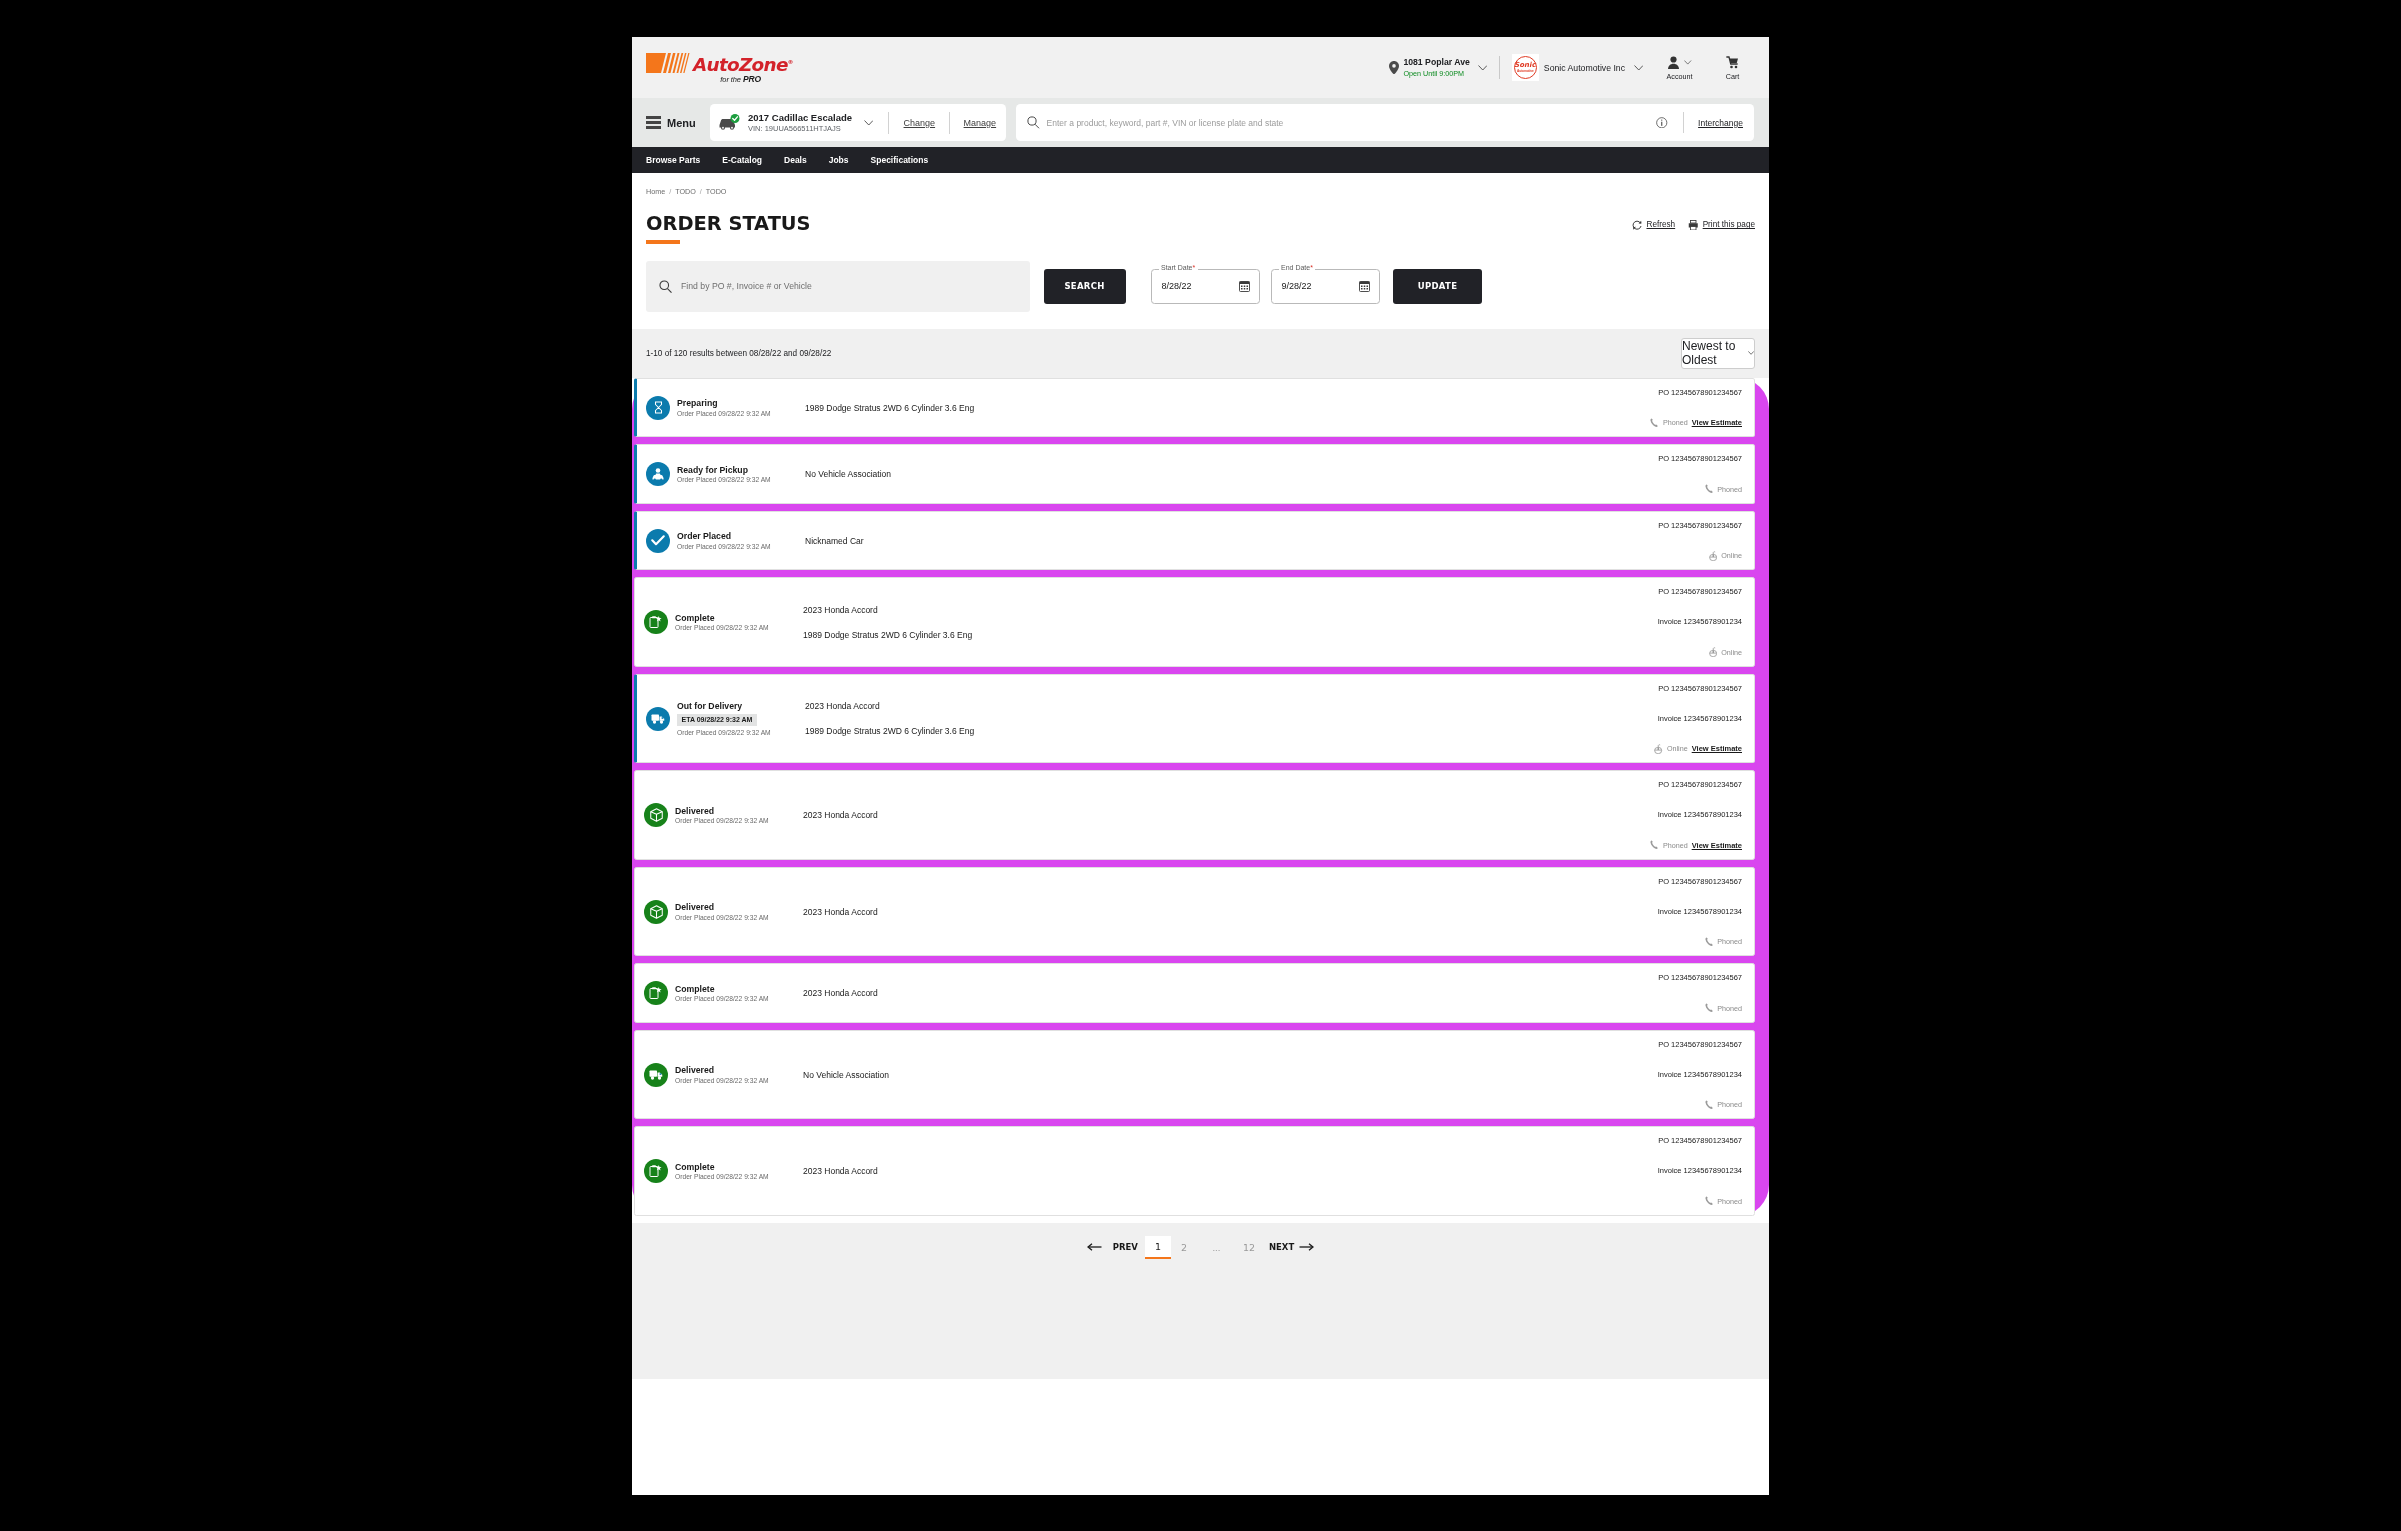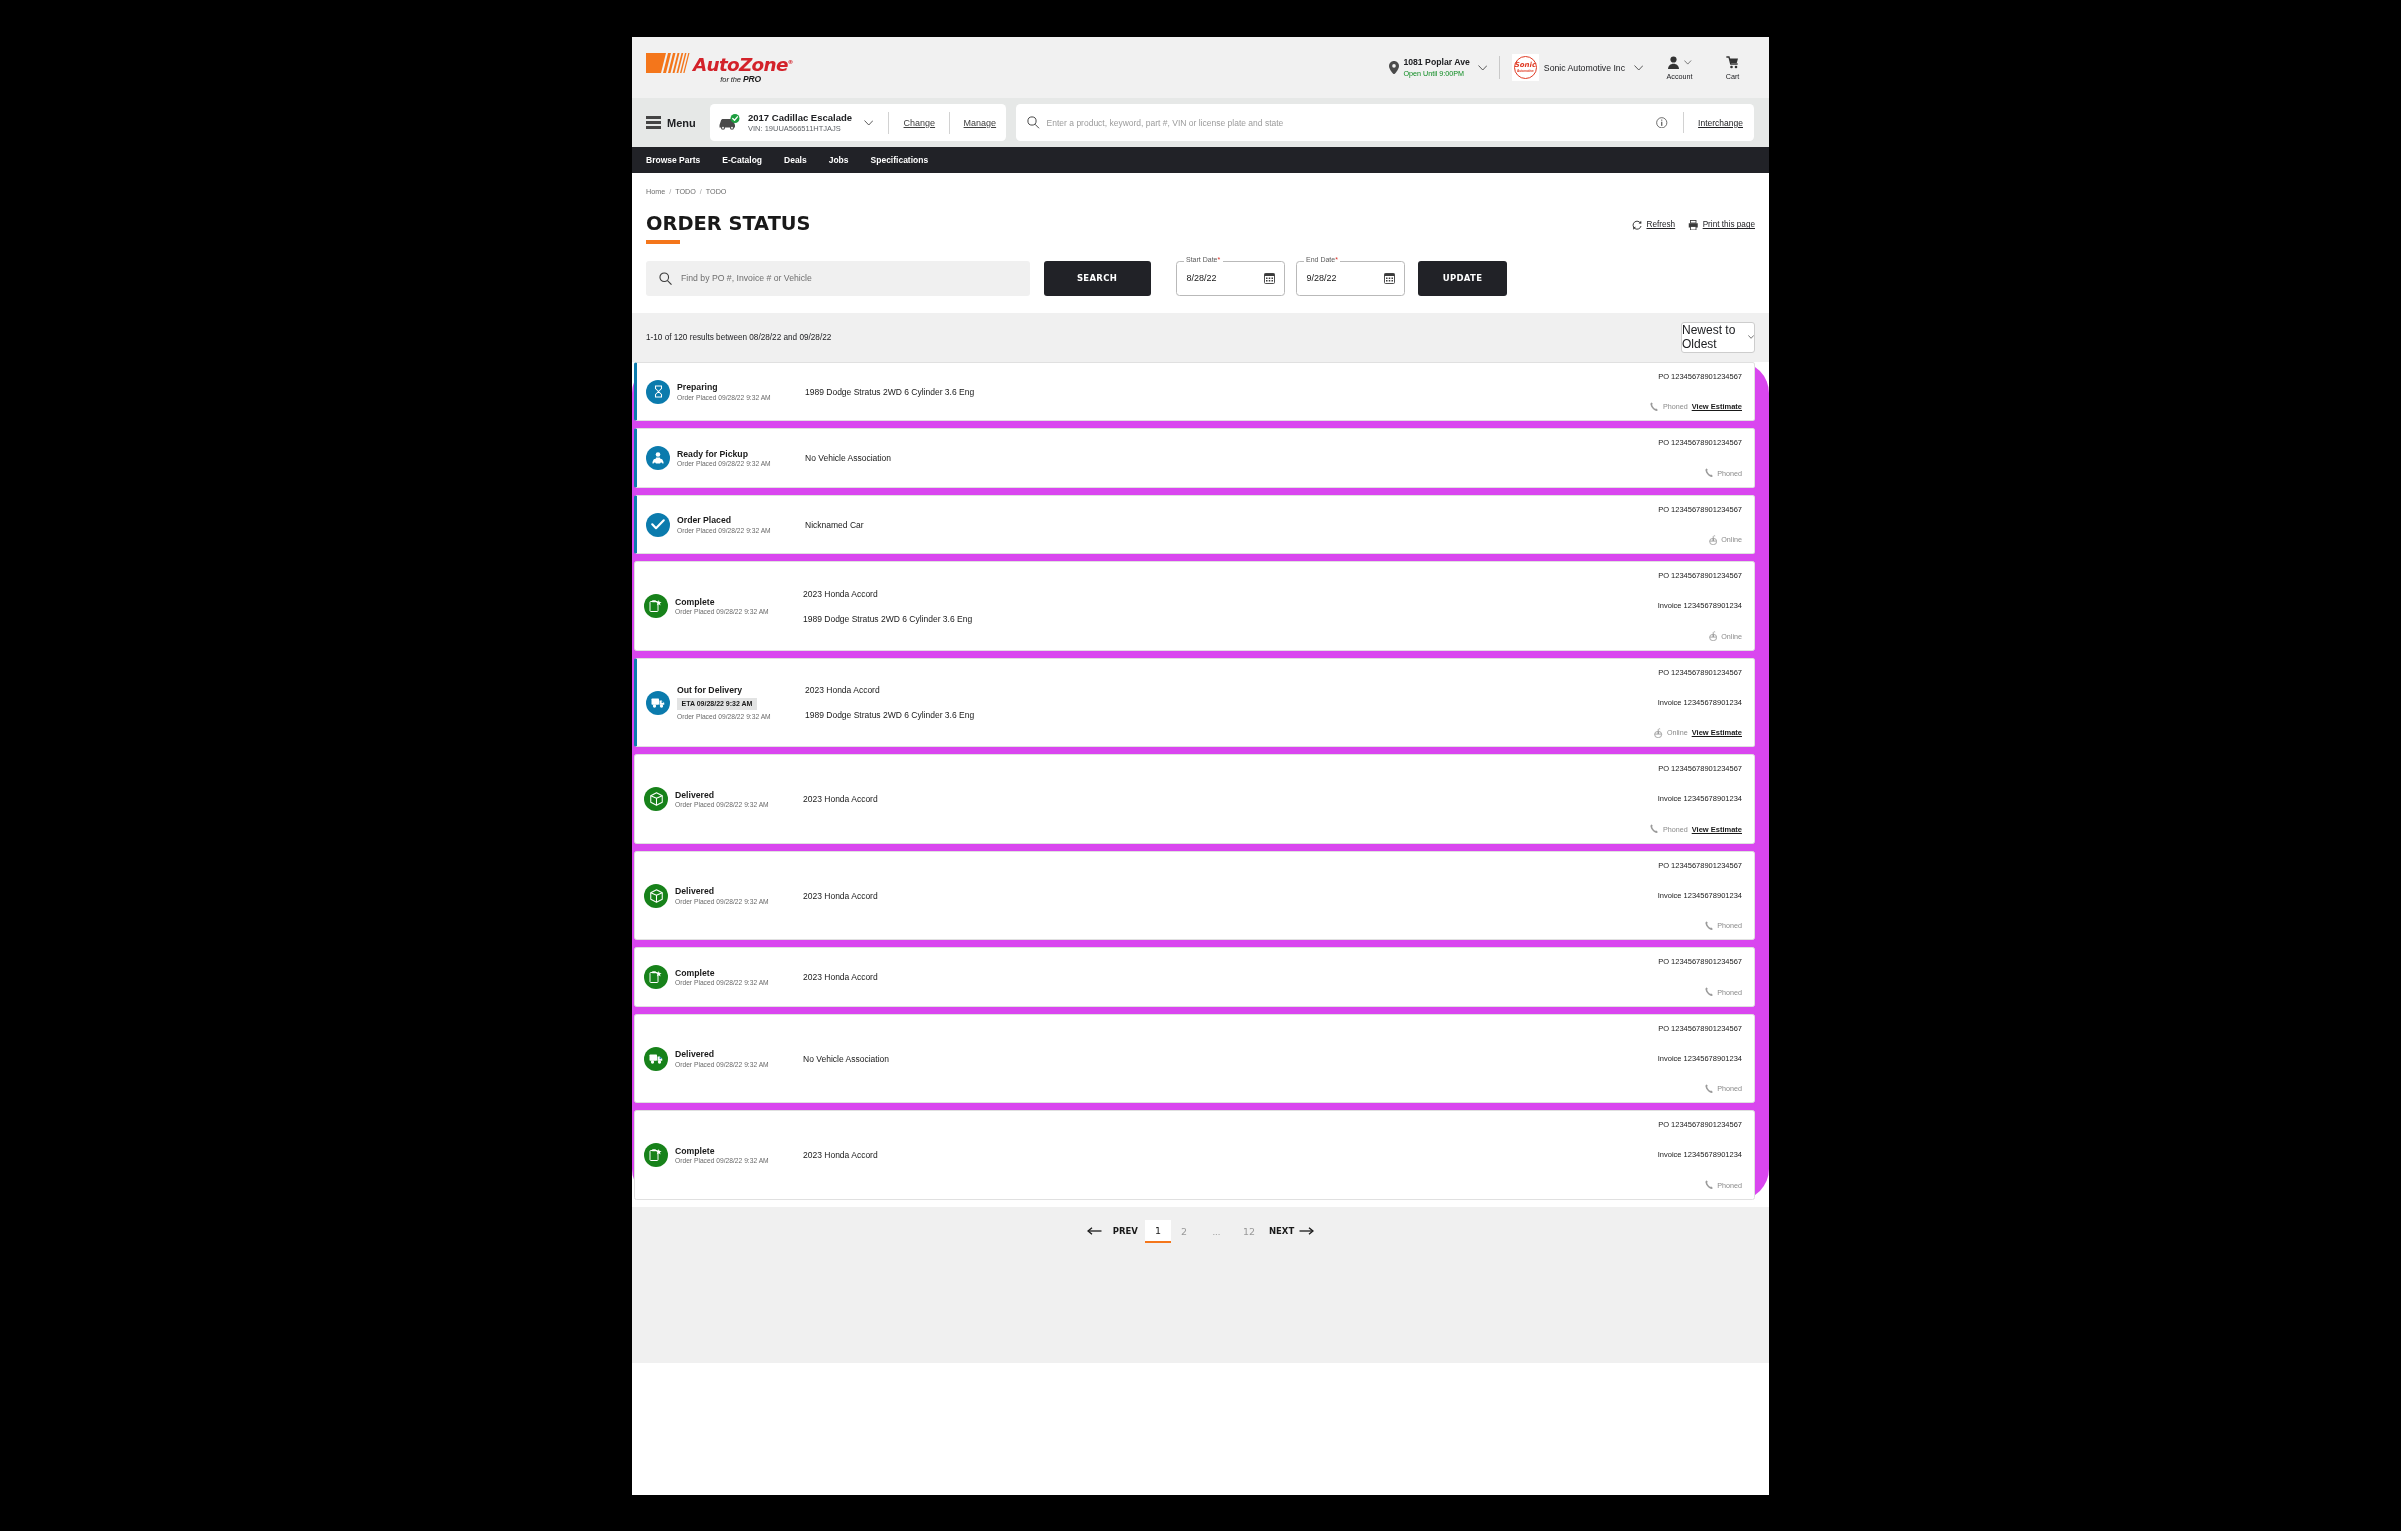--- a/index.html
+++ b/index.html
@@ -125,31 +125,31 @@
     font-size: 19.4px; font-weight: bold; color: #191919;
     letter-spacing: 0px; line-height: 1;
   }
   .h1-underline { width: 34px; height: 3.5px; background: #f4761b; margin-top: 7px; }
   .title-actions { margin-left: auto; display: flex; gap: 13px; padding-top: 5.5px; }
   .t-action { display: flex; align-items: center; gap: 4px; }
   .t-action .lbl { font-size: 8.2px; color: #202124; text-decoration: underline; }
 
   .controls { display: flex; align-items: center; margin-top: 17px; gap: 0; }
   .find-box {
-    width: 384px; height: 35px; background: #f0f0f0; border-radius: 3px;
+    width: 384px; height: 51px; background: #f0f0f0; border-radius: 3px;
     display: flex; align-items: center; padding-left: 13px; gap: 9px;
   }
   .find-ph { font-size: 8.7px; color: #6e6e6e; }
   .btn-dark {
     background: #212227; color:#fff; border:none; border-radius: 3px;
     font-family: "DejaVu Sans", sans-serif;
     font-size: 8.5px; font-weight: bold; letter-spacing: 0.3px;
     height: 35px; cursor: pointer;
   }
-  .btn-search { width: 107px; margin-left: 13.5px; }
+  .btn-search { width: 82px; margin-left: 13.5px; }
   .btn-update { width: 89px; margin-left: 13.5px; }
   .date-field {
     position: relative; width: 109px; height: 35px;
     border: 0.5px solid #b9b9b9; border-radius: 3.5px; margin-left: 25px;
     display: flex; align-items: center; padding: 0 9px 0 10px;
   }
   .date-field.second { margin-left: 11px; }
   .date-legend {
     position: absolute; top: -5.5px; left: 7px; background: #fff;
     padding: 0 2.5px; font-size: 7px; color: #5b5b5b;

